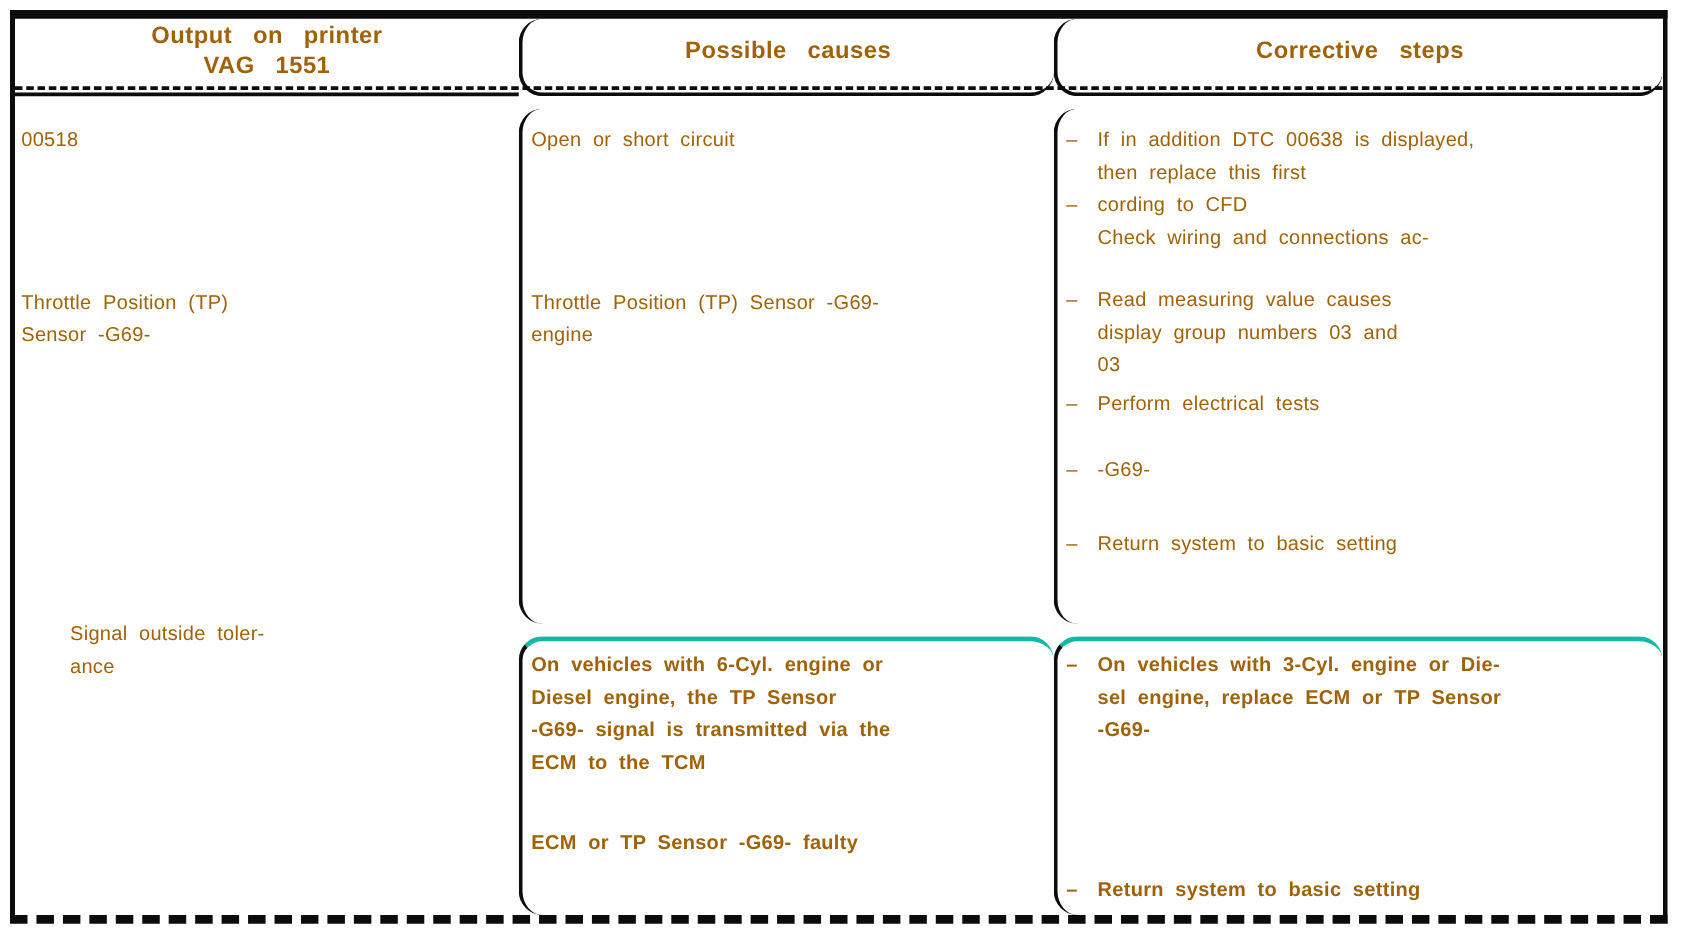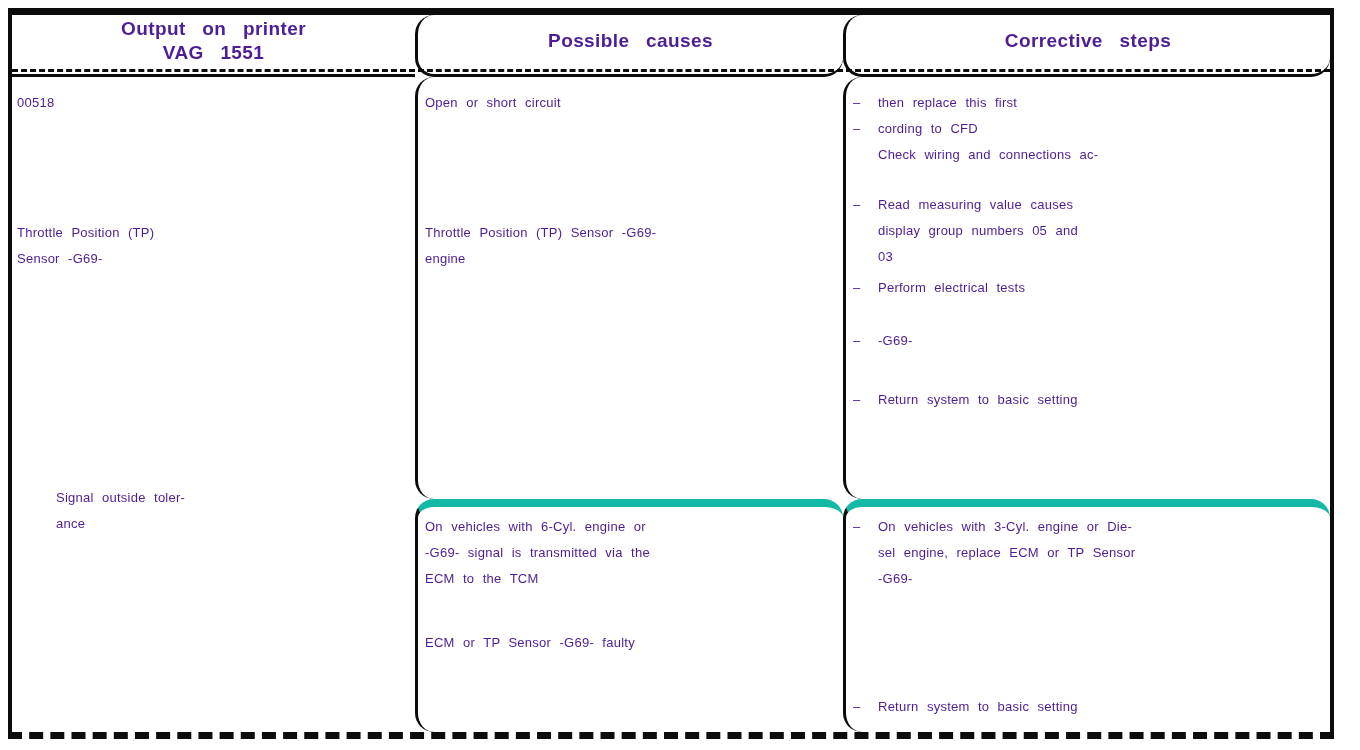--- a/index.html
+++ b/index.html
@@ -6,21 +6,21 @@
     margin: 0;
     padding: 0;
     background: #ffffff;
   }
   .page {
     position: relative;
     width: 1360px;
     height: 750px;
     background: #ffffff;
     font-family: "Liberation Sans", sans-serif;
-    color: #4c1d95;
+    color: #a16207;
     overflow: hidden;
   }
   .dtc-table {
     position: absolute;
     left: 8px;
     top: 8px;
     width: 1326px;
     height: 731px;
     box-sizing: border-box;
     border-top: 7px solid #0c0c0c;
@@ -50,29 +50,30 @@
     content: "";
     position: absolute;
     left: 0; right: 0; bottom: 2px;
     border-top: 3px dashed #0c0c0c;
   }
   .bl { border-left: 3px solid #0c0c0c; border-radius: 19px; }
   
   .bc {
     position: relative;
     box-sizing: border-box;
-    font-size: 13px;
+    font-size: 16px;
     line-height: 26px;
     letter-spacing: 0.25px;
     word-spacing: 4.5px;
+    margin-top: 10px;
   }
   .cell-output { grid-column: 1; grid-row: 2 / 4; padding: 13px 8px 0 5px; }
   .cell-causes-r1 { grid-column: 2; grid-row: 2; padding: 13px 8px 0 7px; }
   .cell-steps-r1  { grid-column: 3; grid-row: 2; padding: 13px 6px 0 7px; }
-  .rowline { border-top: 8px solid #14b8a6; }
+  .rowline { border-top: 4px solid #14b8a6; font-weight: bold; }
   .cell-causes-r2 { grid-column: 2; grid-row: 3; padding: 7px 8px 0 7px; }
   .cell-steps-r2  { grid-column: 3; grid-row: 3; padding: 7px 6px 0 7px; }
 
   .component { margin-top: 104px; }
   .subcond { position: absolute; left: 44px; top: 408px; }
 
   .cause-b { margin-top: 104px; }
   .gap-ecm { margin-top: 38px; }
 
   
@@ -121,35 +122,36 @@
       <div class="cause-b">
         <div>Throttle Position (TP) Sensor -G69-</div>
         <div>engine</div>
       </div>
     </div>
 
     <div class="bc bl cell-steps-r1">
       <div class="step">
         <div class="marker">–</div>
         <div class="stext">
+          <div>If in addition DTC 00638 is displayed,</div>
           <div>then replace this first</div>
         </div>
       </div>
       <div class="step">
         <div class="marker">–</div>
         <div class="stext">
           <div>cording to CFD</div>
           <div>Check wiring and connections ac-</div>
         </div>
       </div>
       <div class="step m-s3">
         <div class="marker">–</div>
         <div class="stext">
           <div>Read measuring value causes</div>
-          <div>display group numbers 05 and</div>
+          <div>display group numbers 03 and</div>
           <div>03</div>
         </div>
       </div>
       <div class="step m-s4">
         <div class="marker">–</div>
         <div class="stext">
           <div>Perform electrical tests</div>
         </div>
       </div>
       <div class="step m-s5">
@@ -162,20 +164,21 @@
         <div class="marker">–</div>
         <div class="stext">
           <div>Return system to basic setting</div>
         </div>
       </div>
     </div>
 
     <div class="bc bl rowline cell-causes-r2">
       <div>
         <div>On vehicles with 6-Cyl. engine or</div>
+        <div>Diesel engine, the TP Sensor</div>
         <div>-G69- signal is transmitted via the</div>
         <div>ECM to the TCM</div>
       </div>
       <div class="gap-ecm">
         <div>ECM or TP Sensor -G69- faulty</div>
       </div>
     </div>
 
     <div class="bc bl rowline cell-steps-r2">
       <div class="step">

